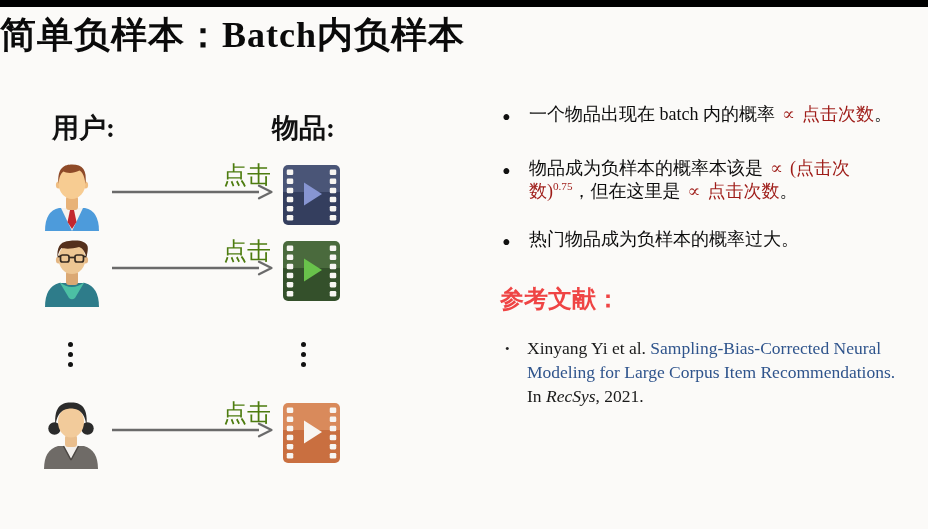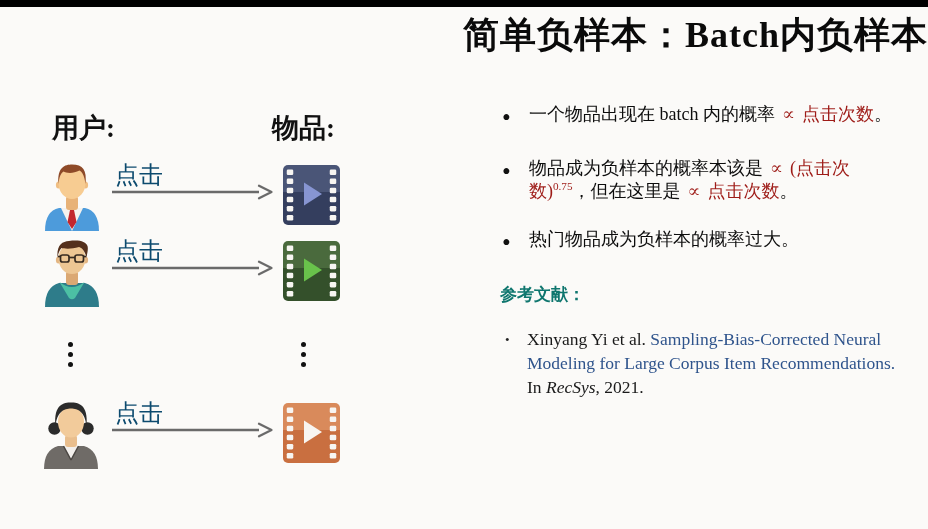--- a/index.html
+++ b/index.html
@@ -3,41 +3,41 @@
 <meta charset="utf-8">
 <style>
   html,body { margin:0; padding:0; }
   body { font-family:"Liberation Serif", serif; }
   #slide {
     position:relative; width:928px; height:529px; overflow:hidden;
     background: var(--background, #FBFAF8);
   }
   #top-bar { position:absolute; left:0; top:0; width:928px; height:7px; background:var(--top_bar,#000); }
   #title {
-    position:absolute; left:0; top:11px; width:928px; text-align:right;
+    position:absolute; left:0; top:11px; width:928px; text-align:left;
     font-size:36px; font-weight:700; color:#0a0a0a; letter-spacing:1px;
   }
   .col-label {
     position:absolute; font-size:27px; font-weight:600; color:#111;
   }
   .abs { position:absolute; }
   .click-label {
-    position:absolute; width:156px; text-align:left;
-    font-size:24px; color:#0c4a6e;
+    position:absolute; width:156px; text-align:right;
+    font-size:24px; color:#4d7c0f;
   }
   .dots { position:absolute; display:flex; flex-direction:column; gap:5px; }
   .dot { width:5px; height:5px; border-radius:50%; background:#111; }
   
   #right-col { position:absolute; left:500px; top:104px; width:410px; }
   .bullet { display:flex; margin-bottom:26px; }
   .bullet .marker { width:27px; padding-left:2px; font-size:25px; color:#111; flex:none; }
   .bullet .content { width:375px; font-size:18px; line-height:1.22; color:#0d0d0d; }
   .hl { color:var(--highlight_red,#9E1B17); }
   .hl sup { font-size:0.62em; }
-  #refs-heading { font-size:17px; font-weight:700; color:#0f766e; margin-top:6px; margin-bottom:22px; }
+  #refs-heading { font-size:24px; font-weight:700; color:#ef4444; margin-top:6px; margin-bottom:22px; }
   .ref-item { display:flex; }
   .ref-item .marker { width:22px; padding-left:5px; font-size:13px; color:#222; flex:none; padding-top:4px; }
   .ref-item .content { width:386px; font-size:17.5px; line-height:1.36; color:#1a1a1a; }
   .ref-link { color:var(--link_blue,#2F548C); cursor:pointer; }
   .venue-italic { font-style:italic; }
 </style>
 </head>
 <body>
 
 <div id="slide">

